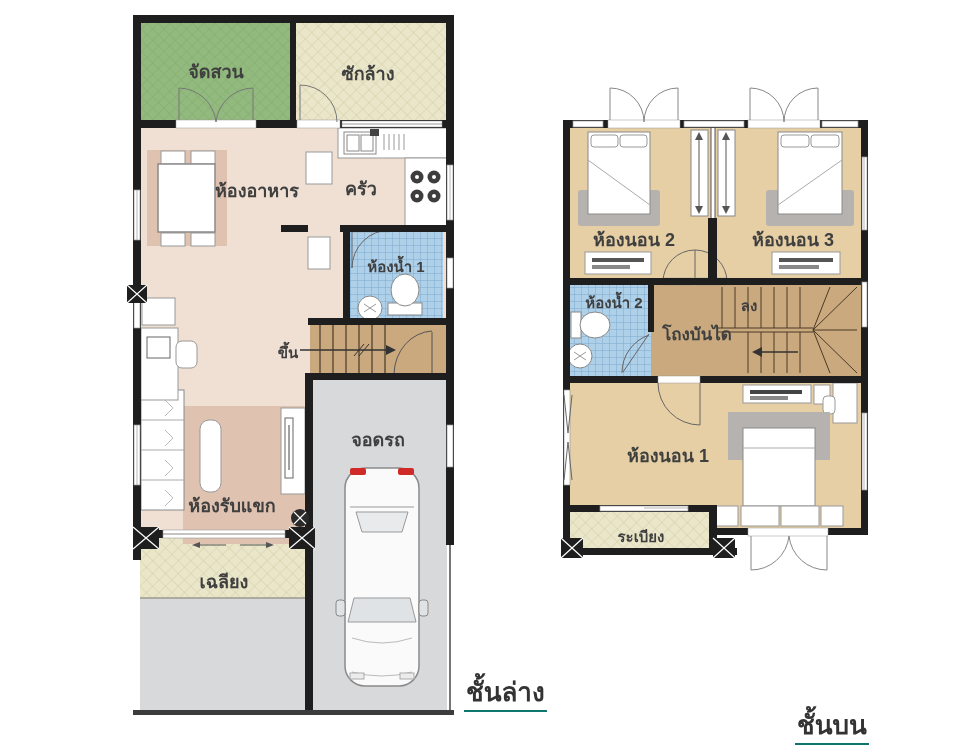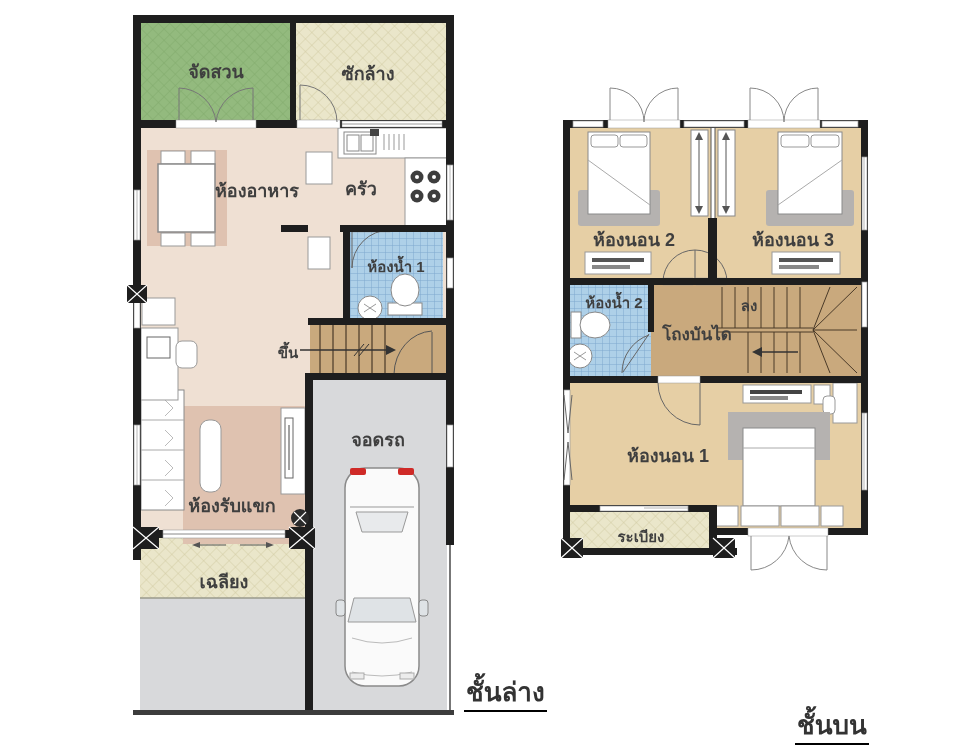--- a/index.html
+++ b/index.html
@@ -1,20 +1,20 @@
 <!DOCTYPE html>
 <html><head>
 <meta charset="utf-8">
 <style>
   html,body{margin:0;padding:0;background:#ffffff;}
   .canvas{position:relative;width:972px;height:750px;background:#fff;overflow:hidden;
           font-family:"Liberation Sans",sans-serif;}
   .plan-svg{position:absolute;left:0;top:0;}
   .caption{position:absolute;font-size:26px;font-weight:bold;color:#333;
-           border-bottom:2px solid #000000;padding:0 2px 3px 2px;line-height:1.1;
+           border-bottom:2px solid #0f766e;padding:0 2px 3px 2px;line-height:1.1;
            font-family:"Liberation Sans",sans-serif;}
   #cap-ground{left:464px;top:678px;}
   #cap-upper{left:795px;top:711px;}
   text{font-family:"Liberation Sans",sans-serif;font-weight:bold;fill:#3f3f3f;}
 </style>
 </head>
 <body>
 
 <div class="canvas">
 

